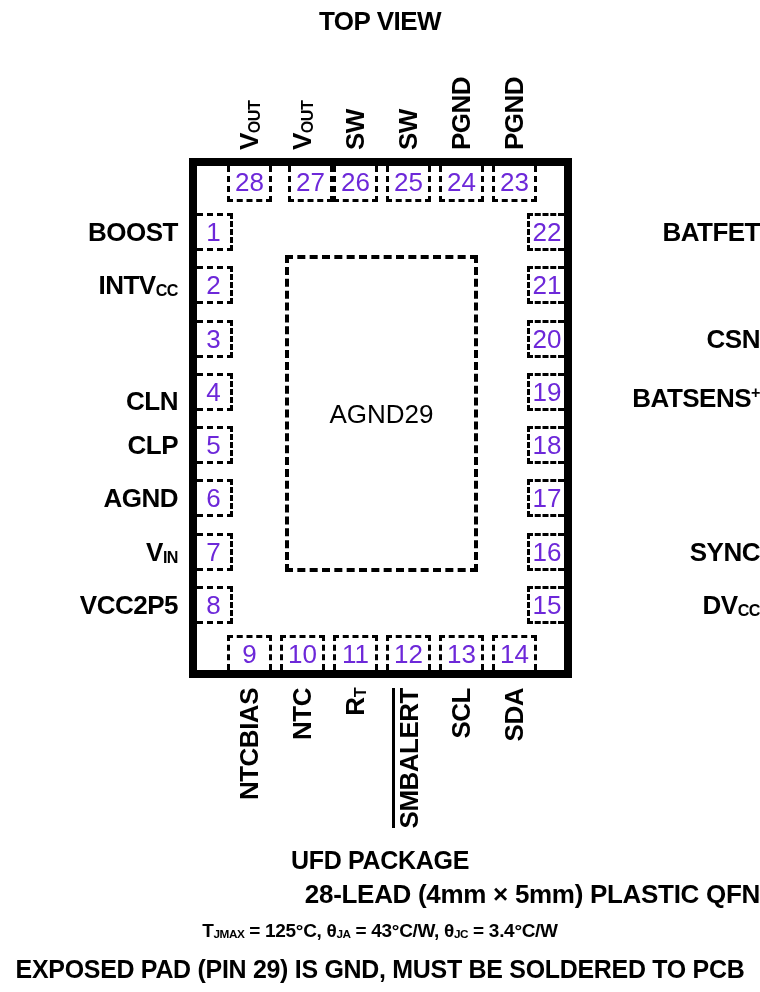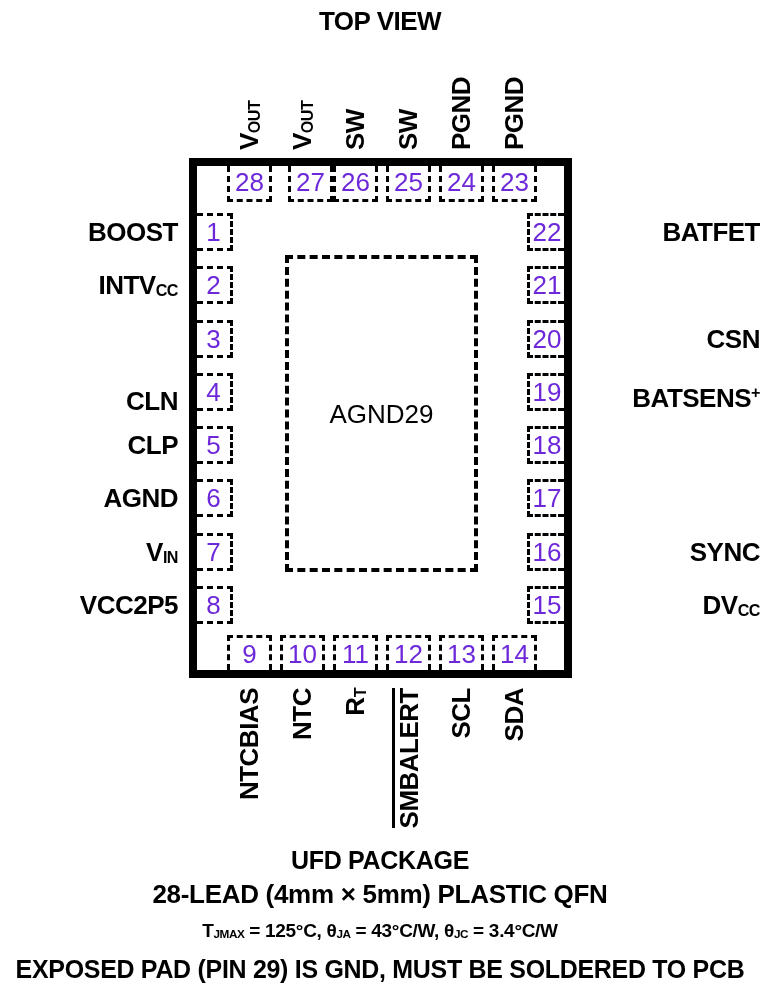--- a/index.html
+++ b/index.html
@@ -48,21 +48,21 @@
   .vt { width:130px; top:69px; text-align:left; }
   .vb { width:150px; top:747px; text-align:right; }
   sub { font-size:0.62em; vertical-align:-0.12em; letter-spacing:-0.5px; }
   sup { font-size:0.62em; vertical-align:0.55em; }
   .ovl { display:inline-block; border-top:3px solid #000; padding-top:1px; line-height:1.05; }
   .fl {
     position:absolute; left:0; width:760px; text-align:center; font-weight:bold;
     letter-spacing:-0.3px; white-space:nowrap;
   }
   .f1 { top:846px; font-size:25px; }
-  .f2 { top:879px; font-size:26px; }
+  .f2 { top:879px; font-size:26px;text-align:right; }
   .f3 { top:920px; font-size:19px; }
   .f4 { top:954px; font-size:26px; transform:scaleX(0.96); transform-origin:50% 0; }
 </style>
 </head>
 <body>
 
 <div class="page">
 
   <div class="title">TOP VIEW</div>
 

